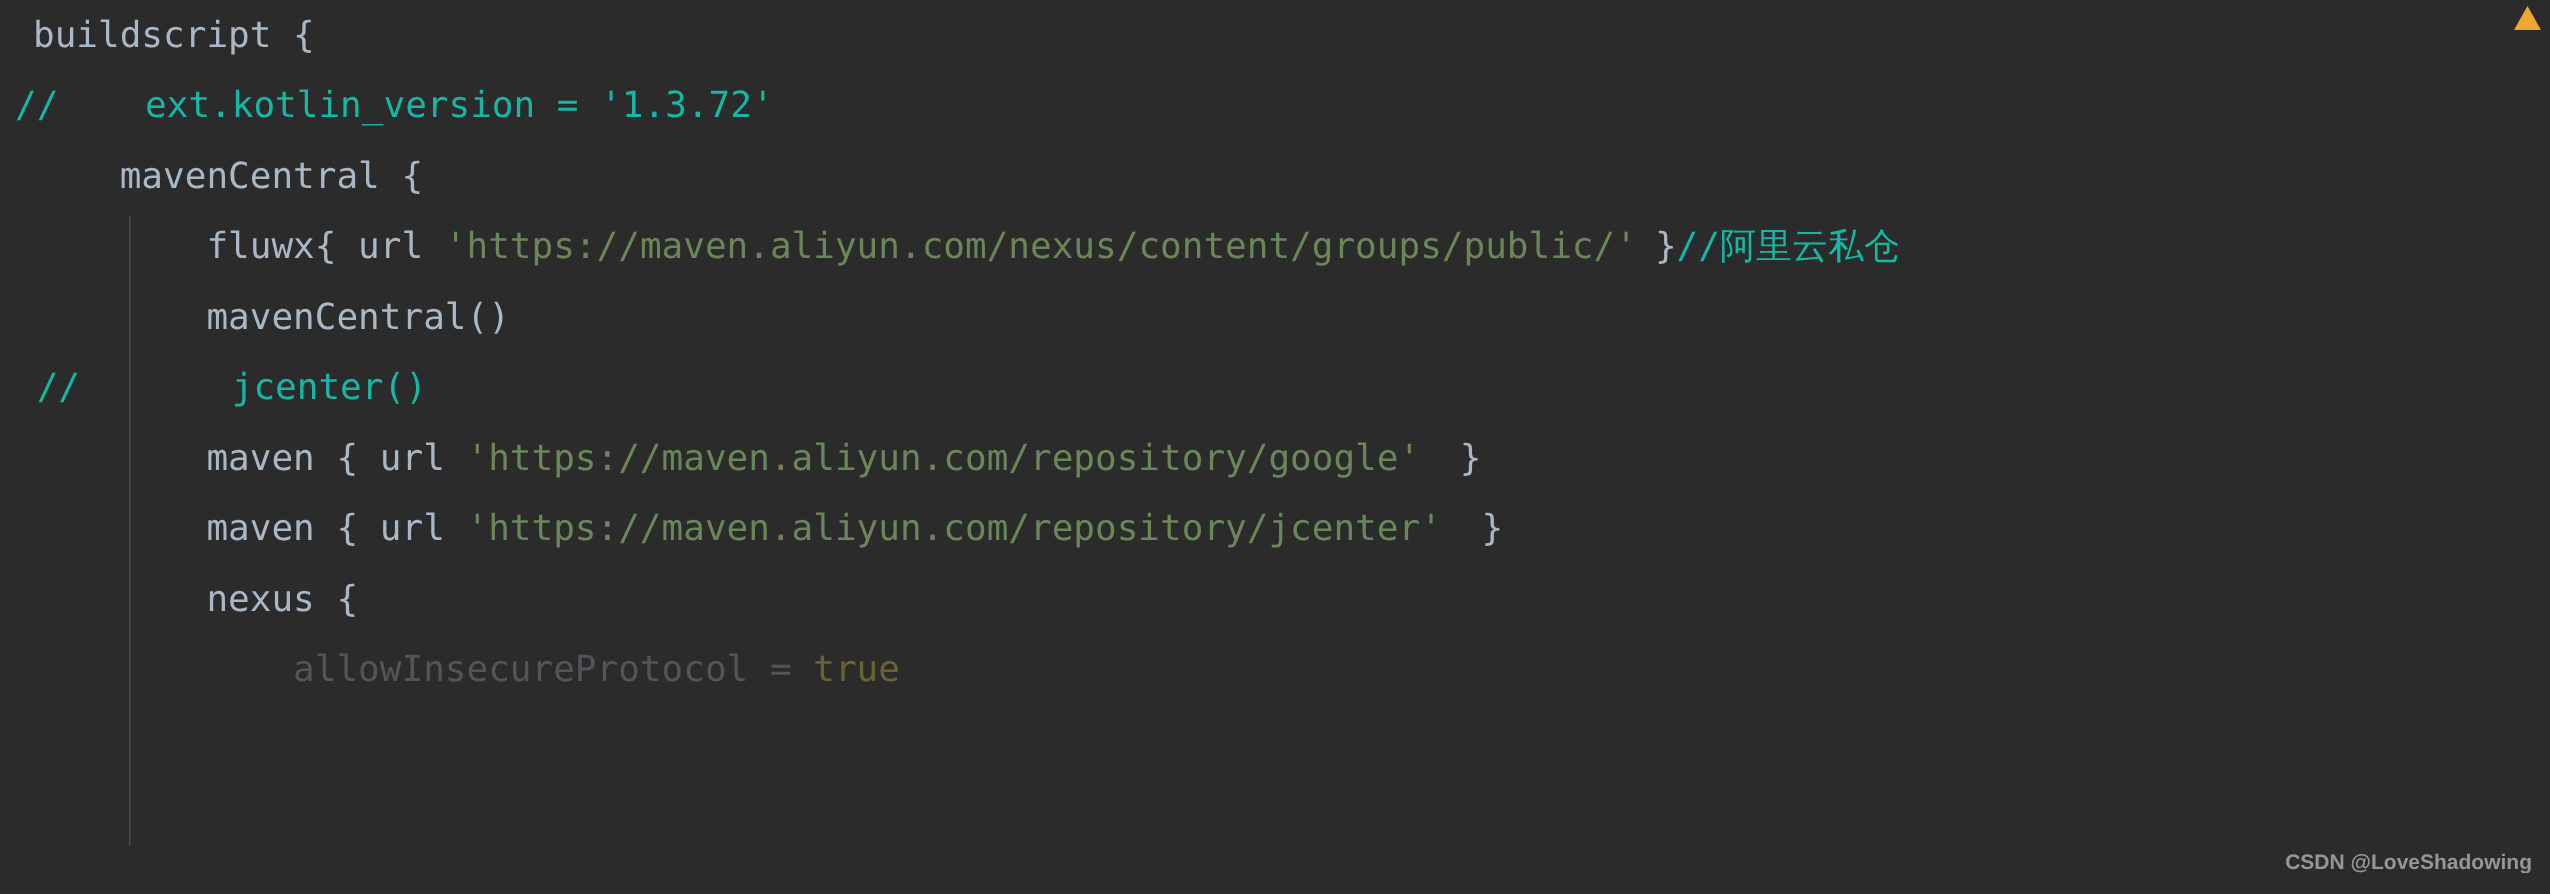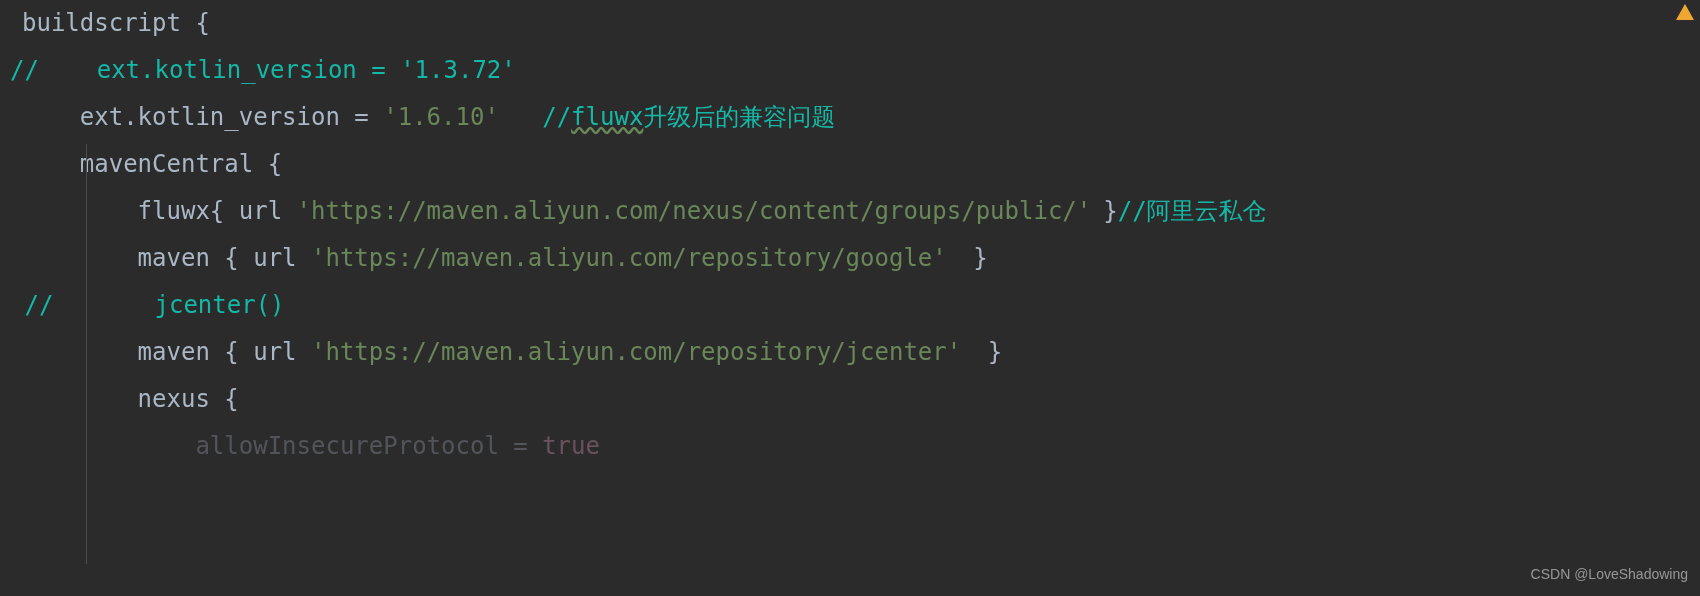--- a/index.html
+++ b/index.html
@@ -70,47 +70,48 @@
       border-bottom: 14px solid #f0a732;
     }
     .watermark {
       position: absolute;
       right: 12px;
       bottom: 8px;
       font-size: 14px;
       font-family: sans-serif;
       color: #bababa;
       opacity: 0.75;
+      font-weight: bold;
     }
     .orange {
-      color: #f9a8d4;
+      color: #fde047;
     }
   </style>
 </head>
 <body>
 
 <div class="editor">
   <div class="warning-icon"></div>
   <div class="guide"></div>
 
   <div class="line"><span class="identifier">buildscript {</span></div>
 
   <div class="line"><span class="comment">//    ext.kotlin_version = '1.3.72'</span></div>
 
-  <div class="line"><span>    </span><span class="identifier">ext.kotlin_version = </span><span class="string">'1.6.10'</span><span>   </span><span class="comment">//</span><span class="comment underline">fluwx</span><span class="comment">升级后的兼容问题</span></div>
 
   <div class="line"><span>    </span><span class="identifier">mavenCentral {</span></div>
 
   <div class="line"><span>        </span><span class="identifier">fluwx{ url </span><span class="string">'https://maven.aliyun.com/nexus/content/groups/public/'</span><span class="identifier">}</span><span class="comment">//阿里云私仓</span></div>
 
 
+  <div class="line"><span>        </span><span class="identifier">mavenCentral()</span></div>
+
+  <div class="line"><span class="comment"> //       jcenter()</span></div>
 
   <div class="line"><span>        </span><span class="identifier">maven { url </span><span class="string">'https://maven.aliyun.com/repository/google'</span><span class="identifier"> }</span></div>
-
-  <div class="line"><span class="comment"> //       jcenter()</span></div>
 
   <div class="line"><span>        </span><span class="identifier">maven { url </span><span class="string">'https://maven.aliyun.com/repository/jcenter'</span><span class="identifier"> }</span></div>
 
   <div class="line"><span>        </span><span class="identifier">nexus {</span></div>
 
   <div class="line" style="opacity:0.3;"><span>            </span><span class="identifier">allowInsecureProtocol = </span><span class="orange">true</span></div>
 </div>
 
 <div class="watermark">CSDN @LoveShadowing</div>
 

